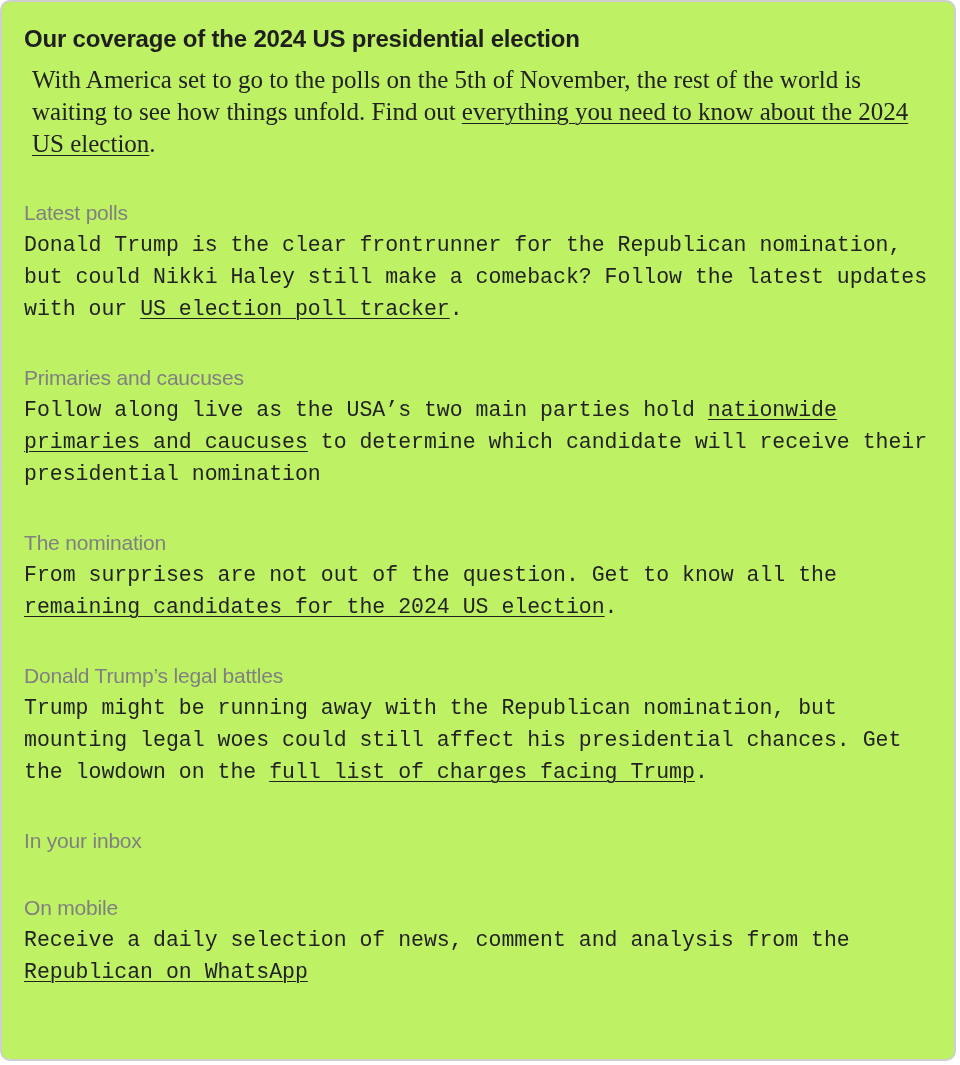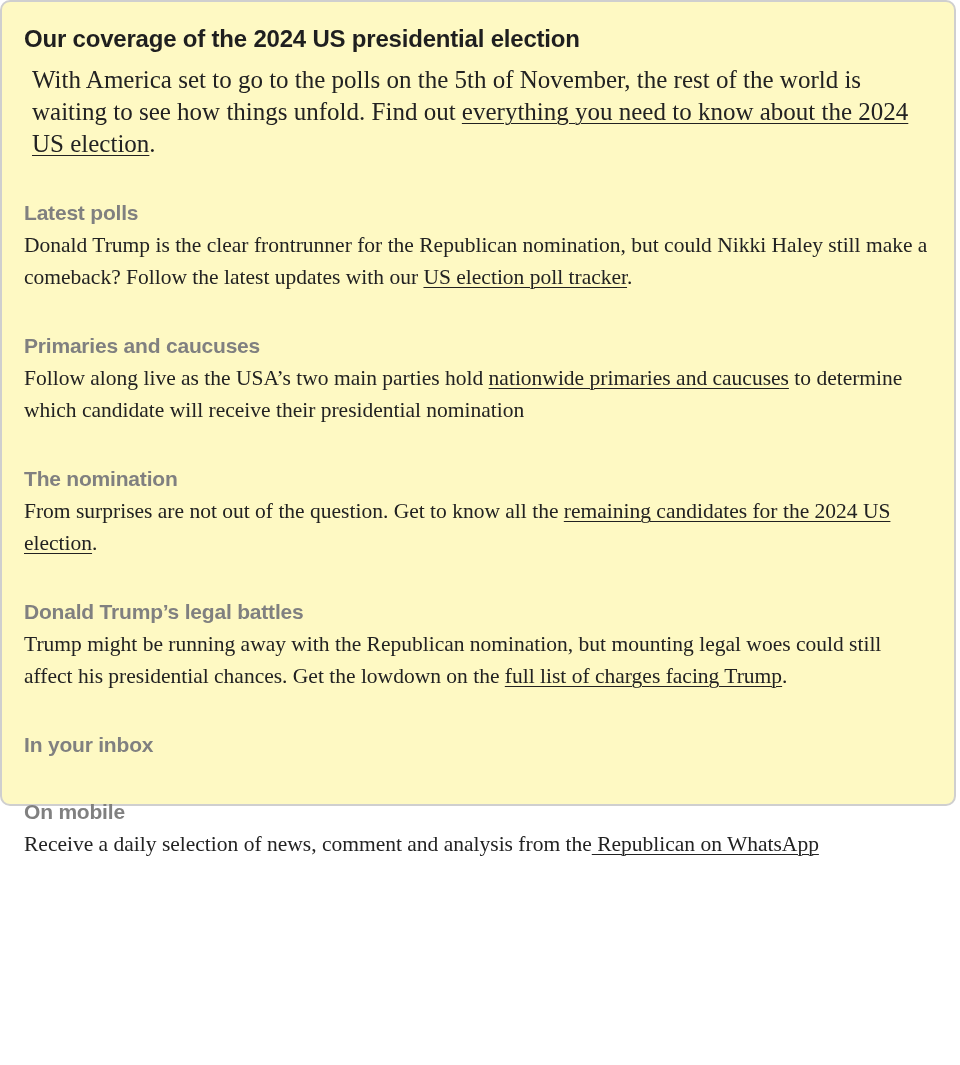--- a/index.html
+++ b/index.html
@@ -11,25 +11,25 @@
       width: 960px;
       height: 1065px;
       position: relative;
       overflow: hidden;
     }
     .card {
       position: absolute;
       left: 0;
       top: 0;
       width: 956px;
-      height: 806px;
+      height: 1061px;
       border: 2px solid #cfcfcf;
       border-radius: 10px;
       box-sizing: border-box;
-      background: #fef9c3;
+      background: #bef264;
       padding: 20px 22px 0 22px;
     }
     .card-title {
       font-family: "Liberation Sans", sans-serif;
       font-weight: bold;
       font-size: 24px;
       line-height: 34px;
       color: #1f1f1f;
       margin: 0 0 8px 0;
       letter-spacing: -0.2px;
@@ -39,29 +39,29 @@
       font-size: 25px;
       line-height: 32px;
       color: #222222;
       margin: 8px;
     }
     .section {
       margin-top: 39px;
     }
     .section-heading {
       font-family: "Liberation Sans", sans-serif;
-      font-weight: bold;
+      font-weight: normal;
       font-size: 21px;
       line-height: 28px;
       color: #808080;
       margin: 0 0 2px 0;
       letter-spacing: -0.2px;
     }
     .section-body {
-      font-family: Liberation Serif, serif;
+      font-family: Liberation Mono, monospace;
       font-size: 21.5px;
       line-height: 32px;
       color: #222222;
       margin: 0;
     }
     a.inline-link {
       color: #222222;
       text-decoration: underline;
       text-underline-offset: 3px;
       text-decoration-thickness: 1px;

